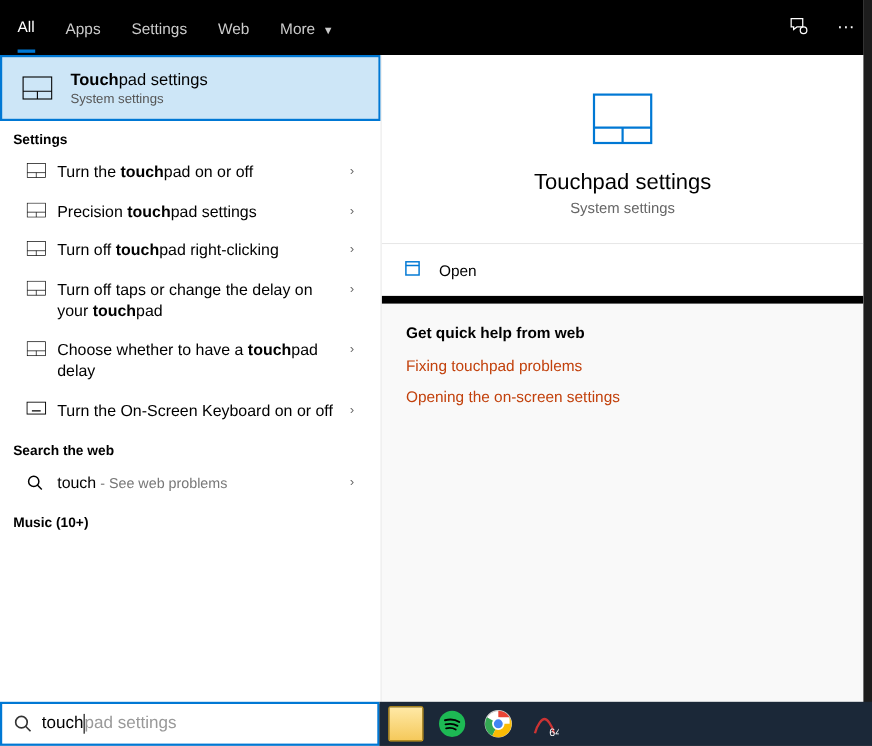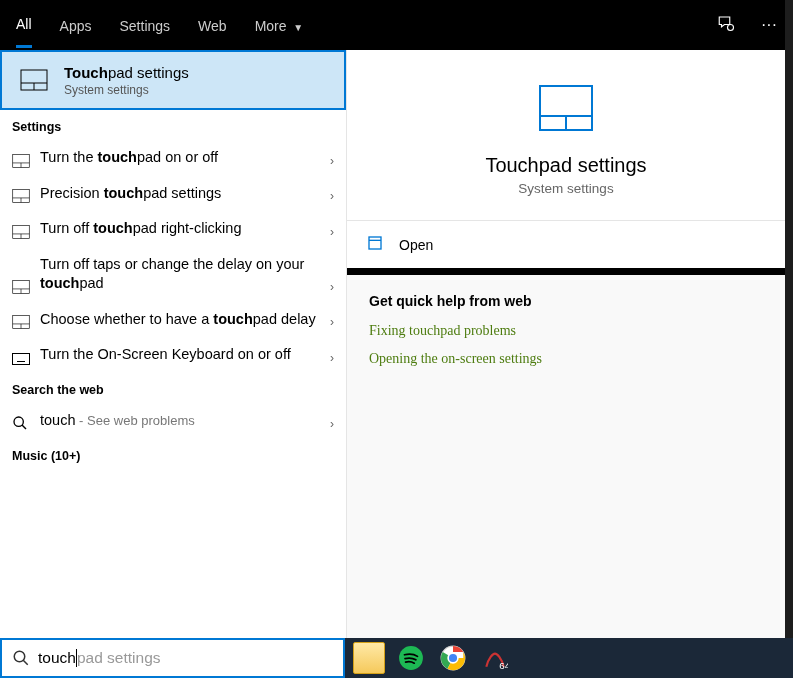--- a/index.html
+++ b/index.html
@@ -17,35 +17,35 @@
   .body { display: flex; flex: 1; min-height: 0; }
   .left { width: 347px; border-right: 1px solid #e5e5e5; overflow-y: auto; background: #fff; }
   .right { flex: 1; background: #f9f9f9; overflow-y: auto; }
   .section-label { font-size: 12.5px; font-weight: 600; color: #000; padding: 10px 12px 6px; }
   
   .best { display: flex; align-items: center; padding: 10px 14px; background: #cde6f7; border: 2px solid #0078d4; cursor: pointer; }
   .best .icon-box { width: 36px; height: 36px; display: flex; align-items: center; justify-content: center; margin-right: 12px; }
   .best .title { font-size: 15px; color: #000; }
   .best .sub { font-size: 12px; color: #555; margin-top: 2px; }
   
-  .row { display: flex; align-items: flex-end; padding: 8px 12px; cursor: pointer; font-size: 14.5px; color: #000; }
+  .row { display: flex; align-items: flex-start; padding: 8px 24px; cursor: pointer; font-size: 14.5px; color: #000; }
   .row .ricon { width: 28px; display: flex; justify-content: flex-start; }
   .row .rtext { flex: 1; line-height: 1.35; padding-right: 4px;}
   .row .chev { color: #666; font-size: 12px; }
   .row b { font-weight: 600; }
   .web-sub { color: #777; font-size: 13px; }
   
   .preview-top { background: #fff; padding: 20px 0 24px; border-bottom: 1px solid #e5e5e5; text-align: center; }
   .big-icon { margin: 14px auto 18px; width: 56px; height: 48px; }
   .ptitle { font-size: 20px; font-weight: 400; color: #000; }
   .psub { font-size: 13.5px; color: #666; margin-top: 4px; }
   .open-row { display: flex; align-items: center; padding: 14px 20px; background: #fff; border-bottom: 7px solid #000000; cursor: pointer; font-size: 14px; gap: 16px; }
   .help { padding: 18px 22px; }
   .help-title { font-size: 14px; font-weight: 600; margin-bottom: 14px; }
-  .help-link { font-size: 14px; color: #4d7c0f; margin-bottom: 12px; cursor: pointer; font-family: Liberation Serif, serif; }
+  .help-link { font-size: 14px; color: #c2410c; margin-bottom: 12px; cursor: pointer; }
   
   .searchbar { position: absolute; bottom: 0; left: 0; width: 345px; height: 40px; background: #fff; border: 2px solid #0078d4; border-top: 2px solid #0078d4; display: flex; align-items: center; padding: 0 10px; }
   .searchbar svg { margin-right: 8px; }
   .search-input { border: none; outline: none; font-size: 15.5px; flex: 1; }
   .search-input::placeholder { color: #999; }
   
   .taskbar { position: absolute; bottom: 0; left: 345px; width: 448px; height: 40px; background: #1b2838; display: flex; align-items: center; padding: 0 8px; gap: 10px; }
   .taskbar .ticon { width: 32px; height: 32px; display:flex; align-items:center; justify-content:center; border-radius:2px; }
   .touchpad-svg rect { fill: none; stroke: #000; stroke-width: 1; }
   .touchpad-svg-big rect { fill: none; stroke: #0078d4; stroke-width: 2; }

